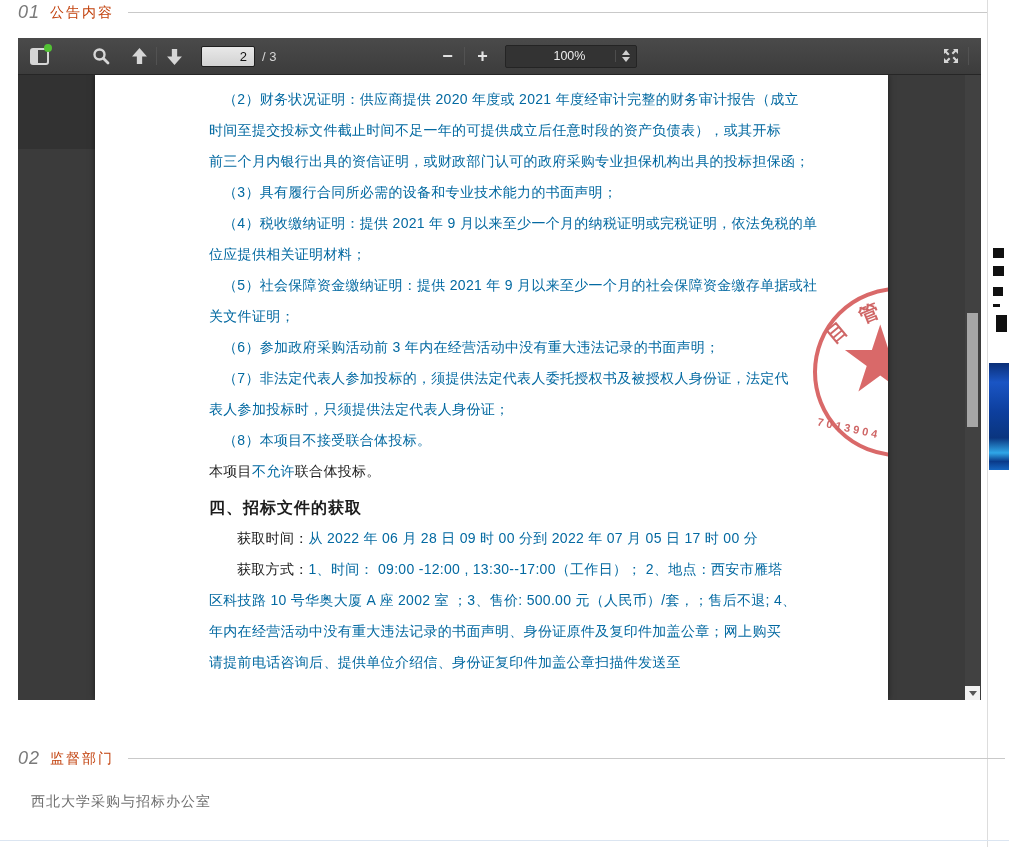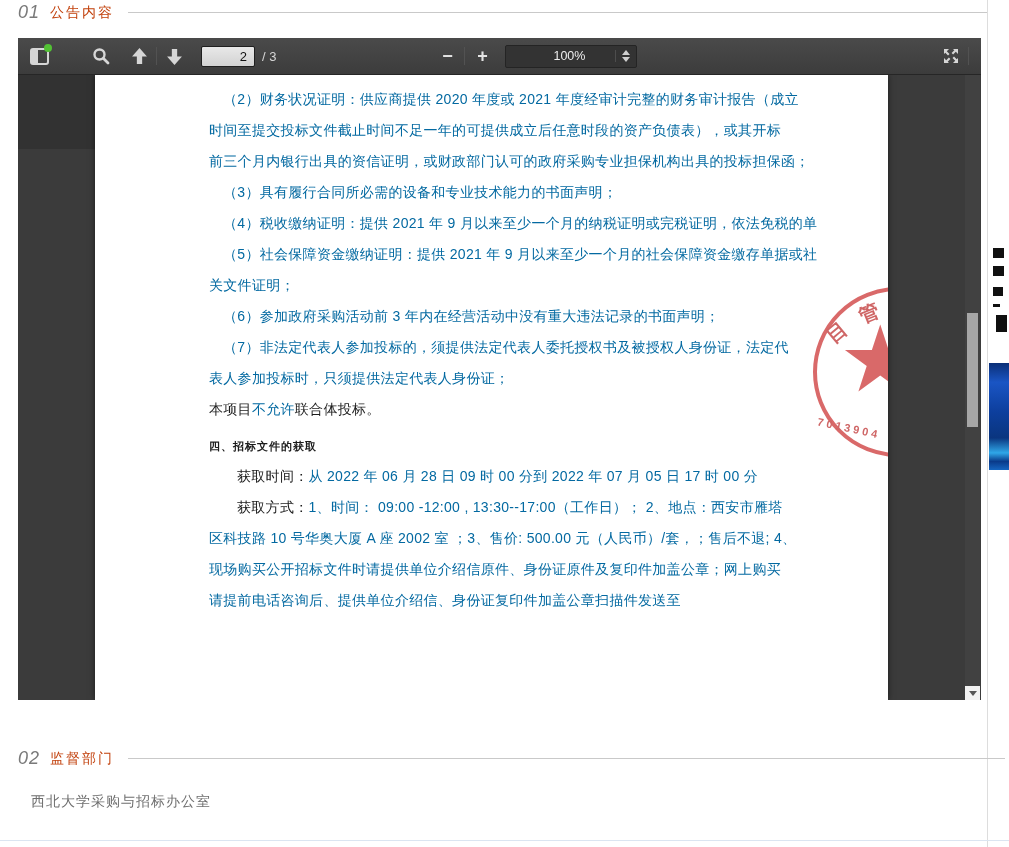--- a/index.html
+++ b/index.html
@@ -41,21 +41,21 @@
 
   
   #viewer-content { position:absolute; left:0; top:37px; right:0; bottom:0; background:#3b3b3b; overflow:hidden; }
   #sidebar-shadow { position:absolute; left:0; top:0; width:77px; height:74px; background:rgba(0,0,0,.14); }
   #pdf-page { position:absolute; left:77px; top:0; width:793px; height:625px; background:#fff;
               box-shadow:0 0 6px rgba(0,0,0,.55); overflow:hidden; }
   #doc-text { position:absolute; left:114px; top:9px; right:114px; font-size:14px; }
   .doc-line { height:31px; line-height:31px; white-space:nowrap; letter-spacing:.3px; }
   .doc-line.indent1 { padding-left:14px; }
   .doc-line.indent2 { padding-left:28px; }
-  .doc-line.heading { font-weight:bold; font-size:11px; height:36px; line-height:42px; letter-spacing:1px; }
+  .doc-line.heading { font-weight:bold; font-size:16px; height:36px; line-height:42px; letter-spacing:1px; }
   .seg-blue  { color:#0369a1; }
   .seg-black { color:#1c1c1c; }
 
   
   #seal { position:absolute; left:718px; top:212px; width:170px; height:170px; opacity:.78; }
   #seal .ring { position:absolute; inset:0; border:4px solid #cf4040; border-radius:50%; }
   #seal .star { position:absolute; left:26px; top:26px; font-size:92px; color:#cf4040; line-height:1; }
   #seal .ch { position:absolute; font-size:20px; font-weight:bold; color:#c23c3c; }
   #seal .ch:nth-of-type(1){ left:14px; top:32px; transform:rotate(-40deg); }
   #seal .ch:nth-of-type(2){ left:46px; top:13px; transform:rotate(-22deg); }
@@ -157,31 +157,33 @@
   <div id="viewer-content">
     <div id="sidebar-shadow"></div>
 
     <div id="pdf-page">
       <div id="doc-text">
           <div class="doc-line indent1"><span class="seg-blue">（2）财务状况证明：供应商提供 2020 年度或 2021 年度经审计完整的财务审计报告（成立</span></div>
           <div class="doc-line"><span class="seg-blue">时间至提交投标文件截止时间不足一年的可提供成立后任意时段的资产负债表），或其开标</span></div>
           <div class="doc-line"><span class="seg-blue">前三个月内银行出具的资信证明，或财政部门认可的政府采购专业担保机构出具的投标担保函；</span></div>
           <div class="doc-line indent1"><span class="seg-blue">（3）具有履行合同所必需的设备和专业技术能力的书面声明；</span></div>
           <div class="doc-line indent1"><span class="seg-blue">（4）税收缴纳证明：提供 2021 年 9 月以来至少一个月的纳税证明或完税证明，依法免税的单</span></div>
+          <div class="doc-line"><span class="seg-blue">位应提供相关证明材料；</span></div>
           <div class="doc-line indent1"><span class="seg-blue">（5）社会保障资金缴纳证明：提供 2021 年 9 月以来至少一个月的社会保障资金缴存单据或社</span></div>
           <div class="doc-line"><span class="seg-blue">关文件证明；</span></div>
           <div class="doc-line indent1"><span class="seg-blue">（6）参加政府采购活动前 3 年内在经营活动中没有重大违法记录的书面声明；</span></div>
           <div class="doc-line indent1"><span class="seg-blue">（7）非法定代表人参加投标的，须提供法定代表人委托授权书及被授权人身份证，法定代</span></div>
           <div class="doc-line"><span class="seg-blue">表人参加投标时，只须提供法定代表人身份证；</span></div>
+          <div class="doc-line indent1"><span class="seg-blue">（8）本项目不接受联合体投标。</span></div>
           <div class="doc-line"><span class="seg-black">本项目</span><span class="seg-blue">不允许</span><span class="seg-black">联合体投标。</span></div>
           <div class="doc-line heading"><span class="seg-black">四、招标文件的获取</span></div>
           <div class="doc-line indent2"><span class="seg-black">获取时间：</span><span class="seg-blue">从 2022 年 06 月 28 日 09 时 00 分到 2022 年 07 月 05 日 17 时 00 分</span></div>
           <div class="doc-line indent2"><span class="seg-black">获取方式：</span><span class="seg-blue">1、时间： 09:00 -12:00 , 13:30--17:00（工作日）； 2、地点：西安市雁塔</span></div>
           <div class="doc-line"><span class="seg-blue">区科技路 10 号华奥大厦 A 座 2002 室 ；3、售价: 500.00 元（人民币）/套，；售后不退; 4、</span></div>
-          <div class="doc-line"><span class="seg-blue">现场购买公开招标文件时请提供单位介绍信原件、身份证原件及复印件加盖公章；网上购买</span></div>
+          <div class="doc-line"><span class="seg-blue">年内在经营活动中没有重大违法记录的书面声明、身份证原件及复印件加盖公章；网上购买</span></div>
           <div class="doc-line"><span class="seg-blue">请提前电话咨询后、提供单位介绍信、身份证复印件加盖公章扫描件发送至</span></div>
         </div>
 
       <div id="seal">
         <div class="ring"></div>
         <span class="ch">目</span>
         <span class="ch">管</span>
 
         <span class="star">★</span>
         <span class="num">7013904</span>

